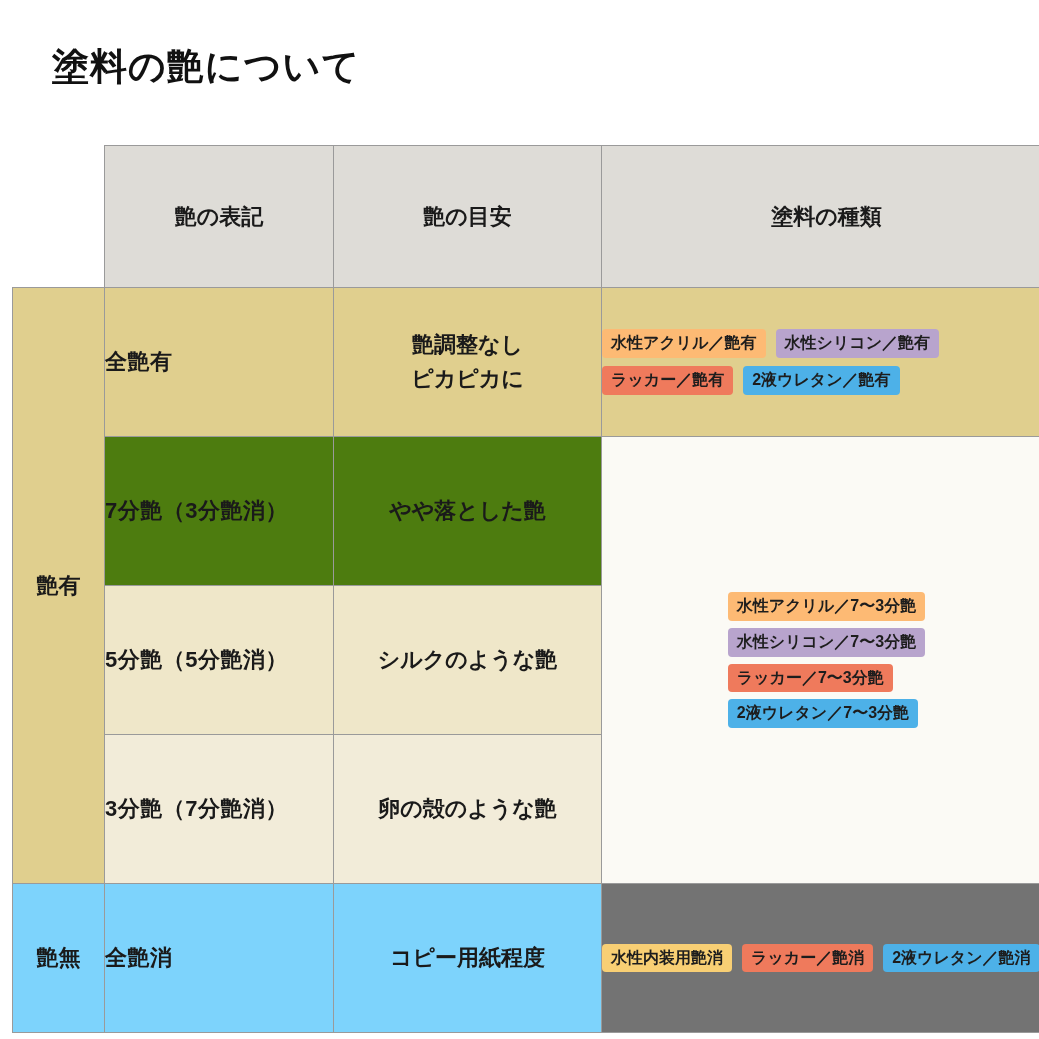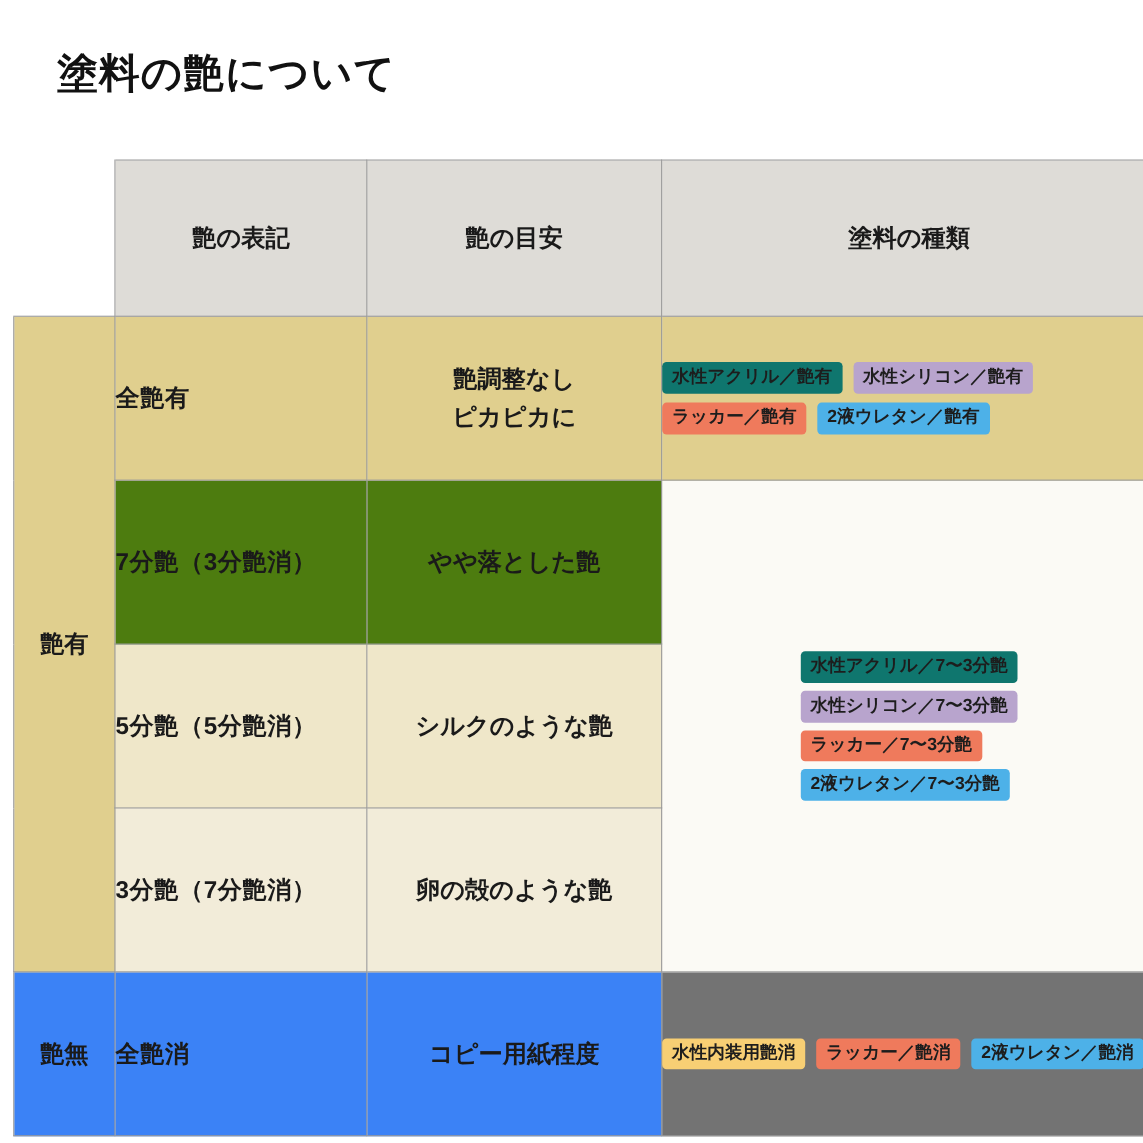--- a/index.html
+++ b/index.html
@@ -82,21 +82,21 @@
     line-height: 1.55;
   }
   .kind-cell {
     padding: 10px 14px;
     vertical-align: middle;
   }
   .row-gloss td { background: #e0cf8e; height: 148px; }
   .row-7   td { background: #4d7c0f; height: 148px; }
   .row-5   td { background: #efe7c9; height: 148px; }
   .row-3   td { background: #f2ecd9; height: 148px; }
-  .row-matte td { background: #3b82f6; height: 148px; }
+  .row-matte td { background: #7dd3fc; height: 148px; }
 
   td.kind-gloss { background: #e0cf8e; }
   td.kind-mid   { background: #fbfaf5; }
   td.kind-matte { background: #737373; }
 
   .tags {
     display: flex;
     flex-wrap: wrap;
     gap: 8px 10px;
     align-content: center;
@@ -105,21 +105,21 @@
   .tag {
     display: inline-block;
     font-size: 16px;
     font-weight: bold;
     padding: 5px 9px 6px 9px;
     border-radius: 4px;
     color: #1d1d1d;
     white-space: nowrap;
     line-height: 1.1;
   }
-  .tag.blue   { background: #0f766e; }
+  .tag.blue   { background: #fdba74; }
   .tag.purple { background: #b8a4cd; }
   .tag.red    { background: #ef7a5c; }
   .tag.lightblue { background: #4db1e8; }
   .tag.yellow { background: #f8cf74; }
 </style>
 </head>
 <body>
 
 <div class="page">
 

